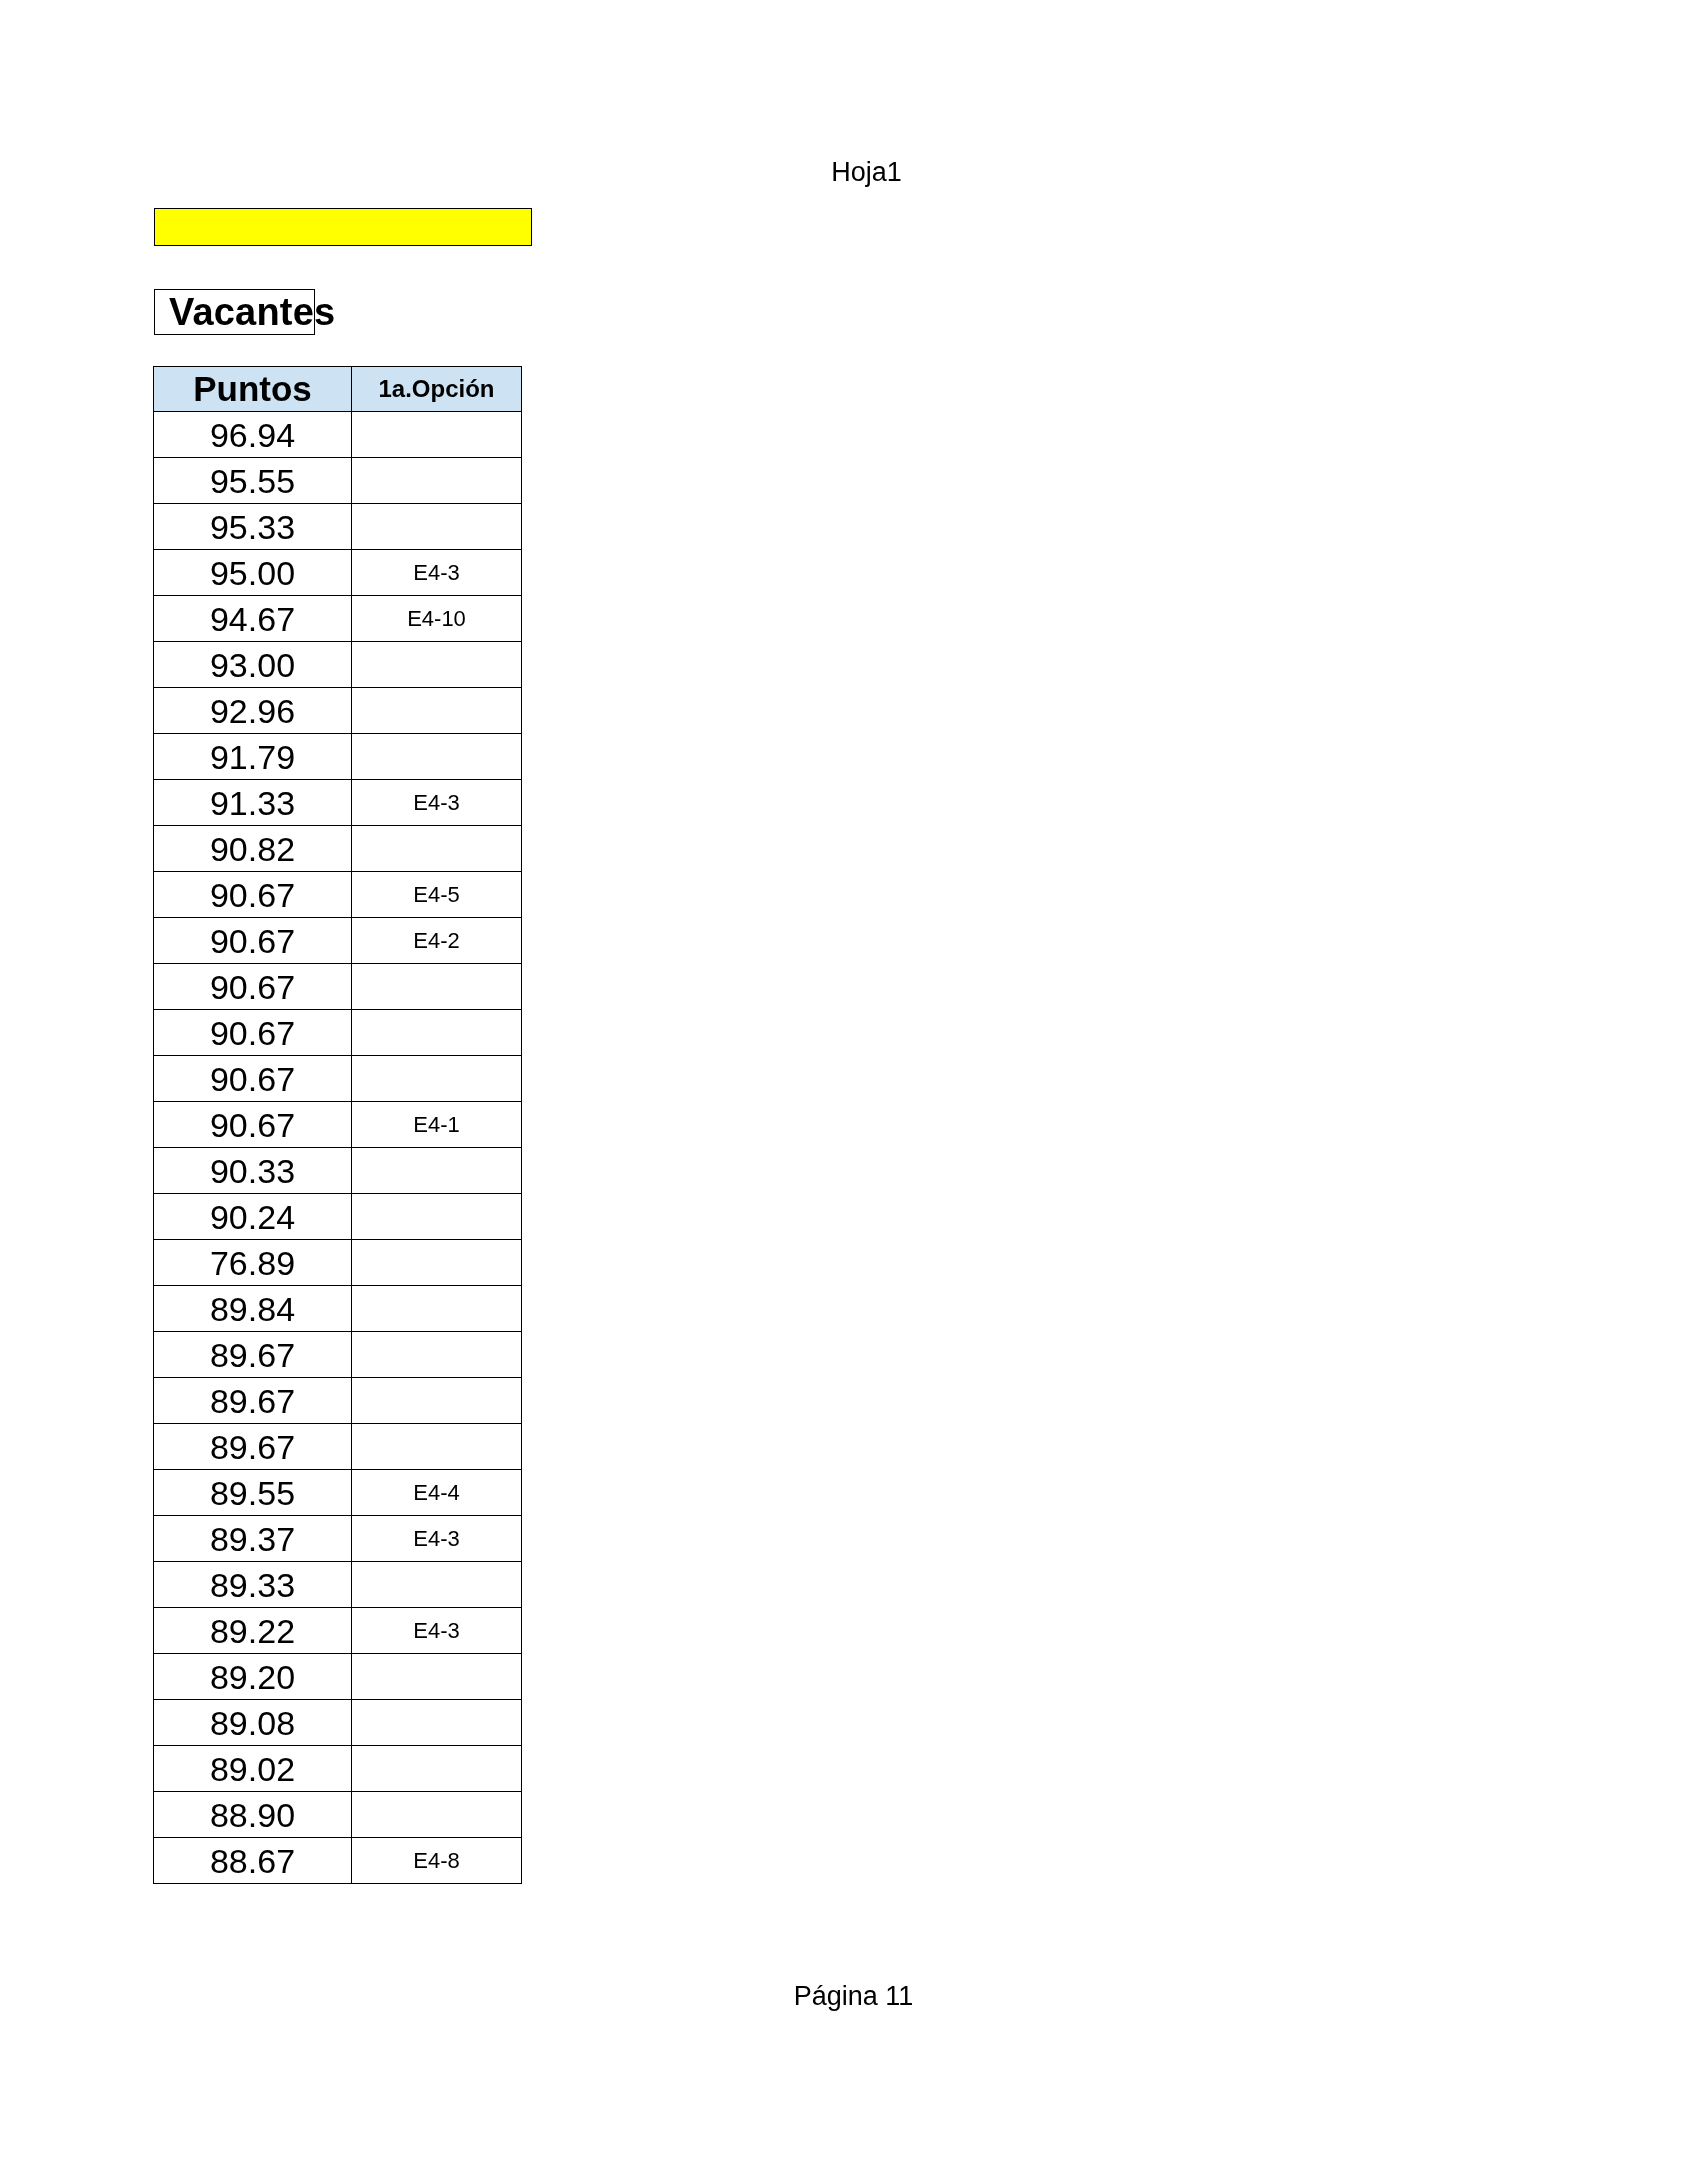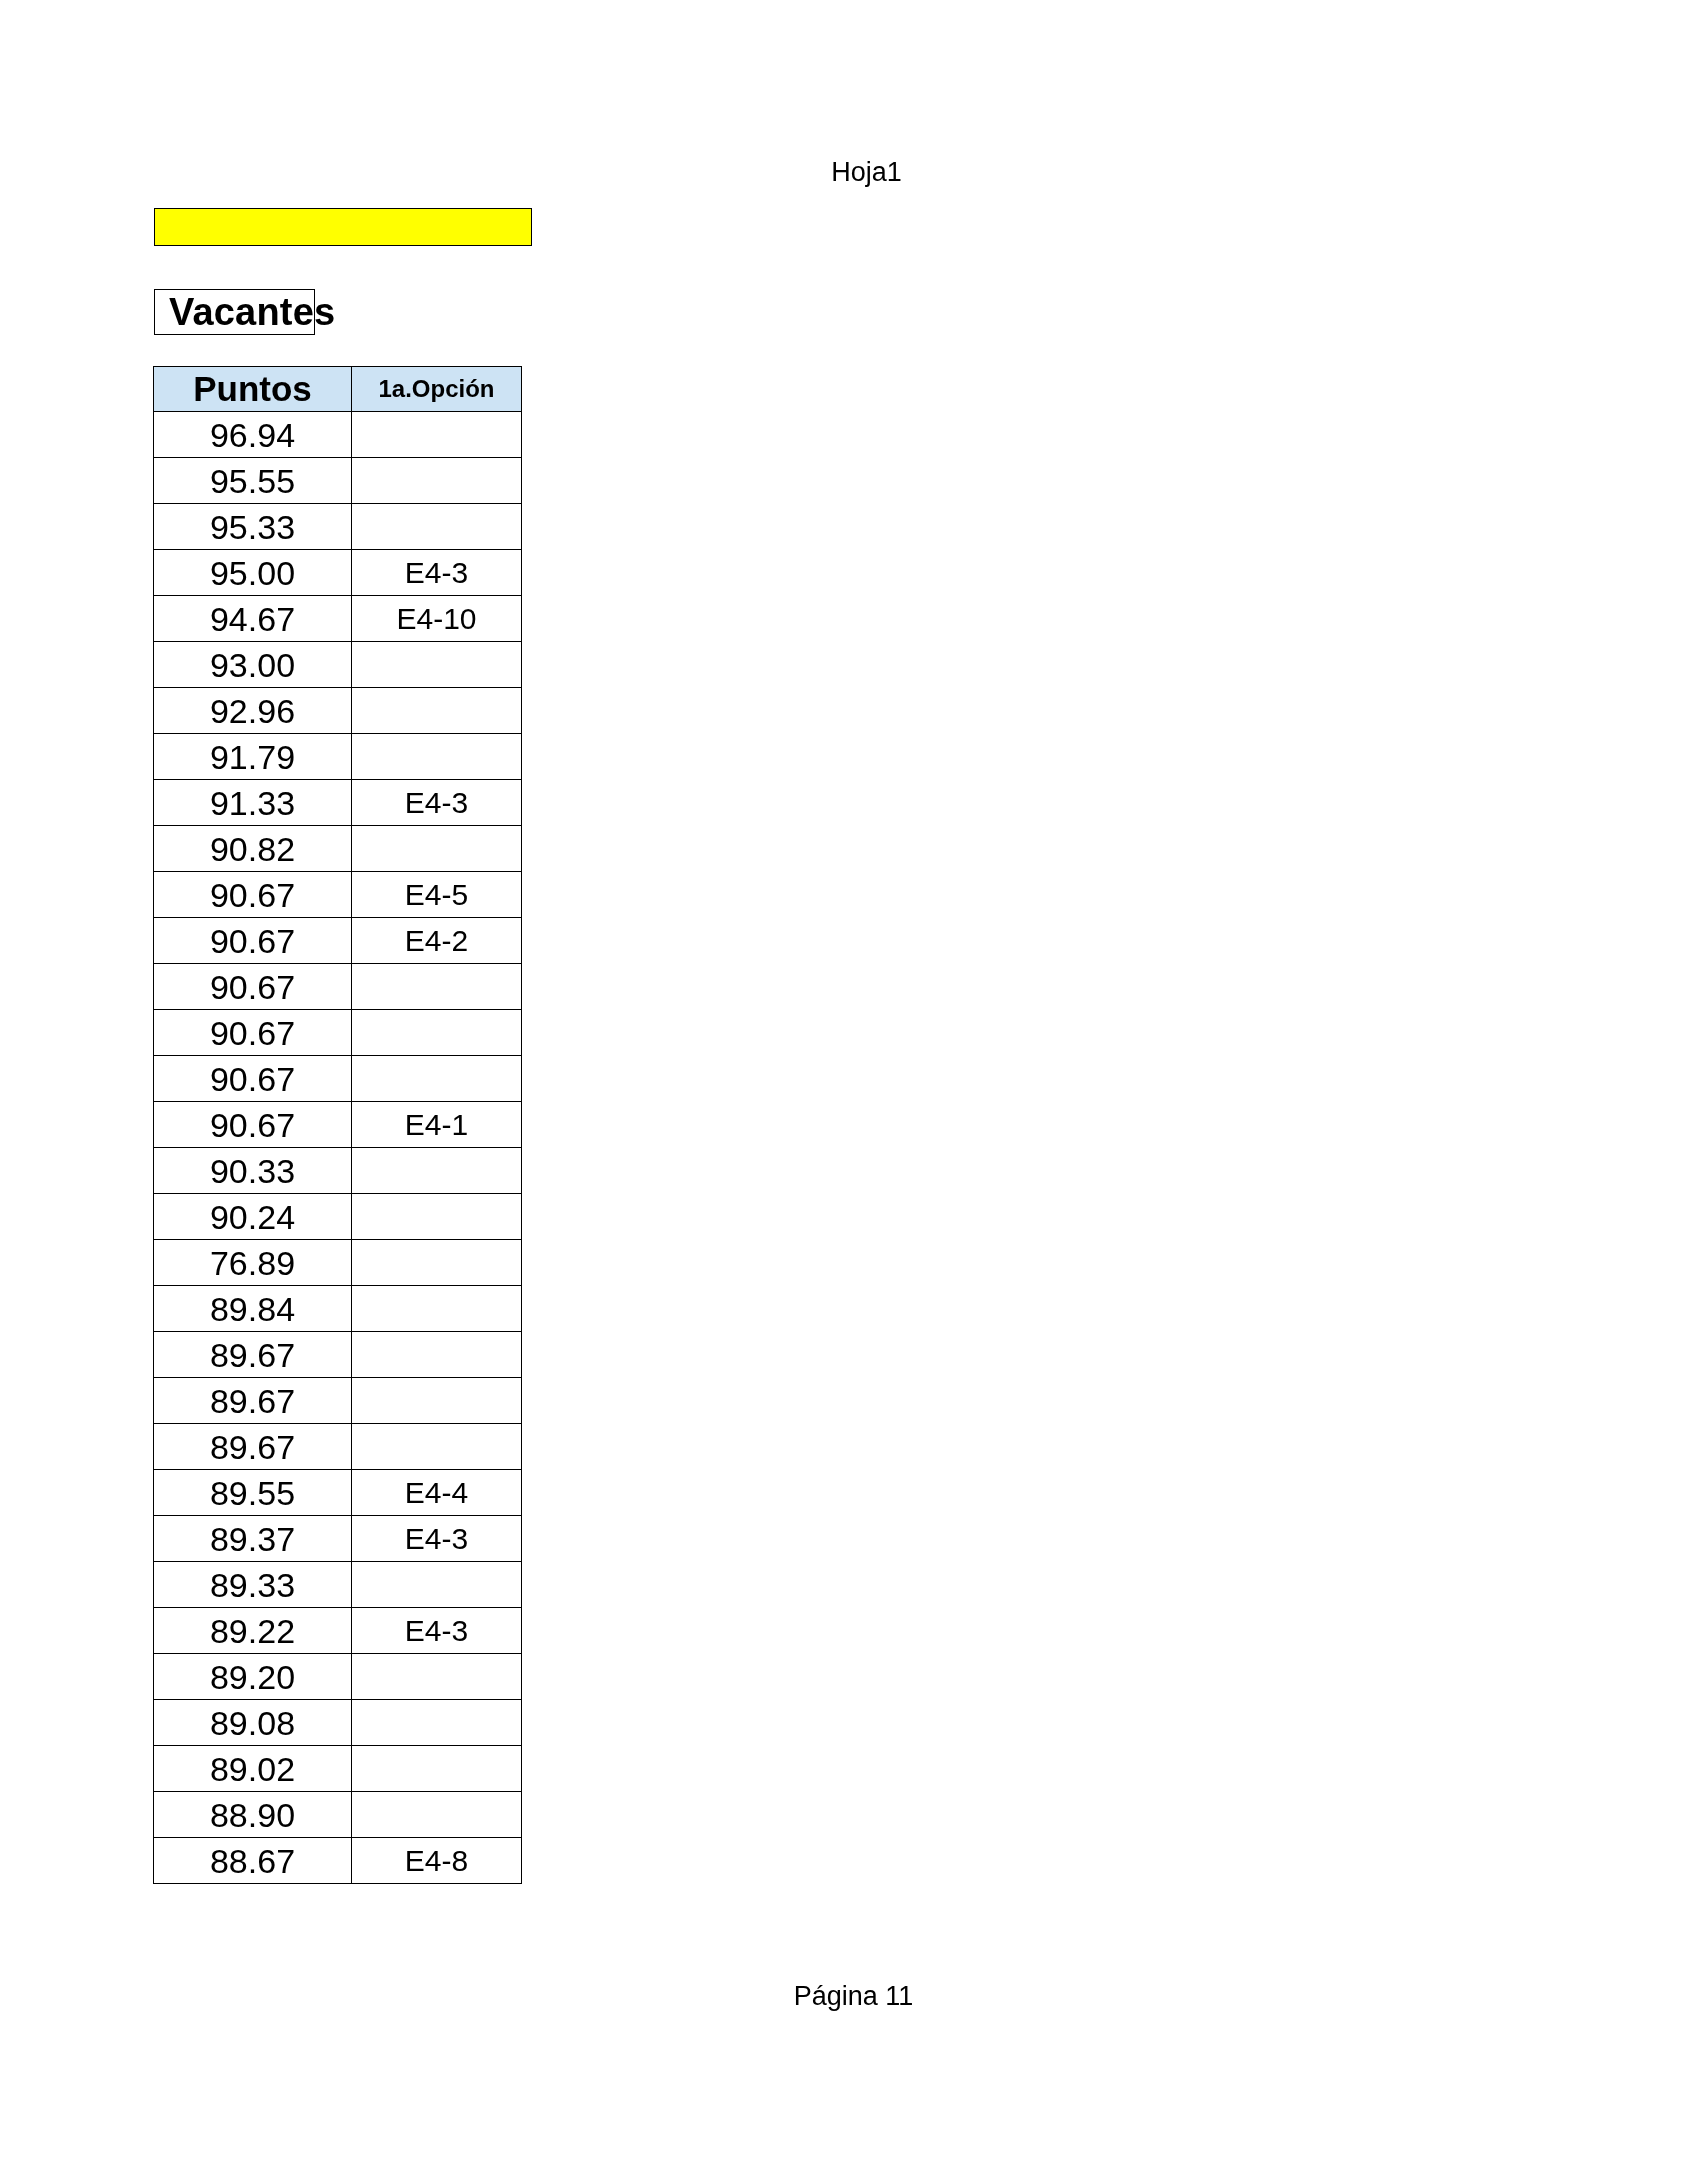--- a/index.html
+++ b/index.html
@@ -111,21 +111,21 @@
   }
 
   .puntos-table tbody td {
     height: 45px;
     font-size: 34px;
     line-height: 38px;
     font-weight: normal;
     background: #ffffff;
   }
   .puntos-table tbody td.cell-opcion {
-    font-size: 30px;
+    font-size: 22px;
   }
 </style>
 </head>
 <body>
 
 <div class="sheet-header">
   <span class="hdr-text">Hoja1</span>
 </div>
 
 <div class="yellow-banner"></div>

